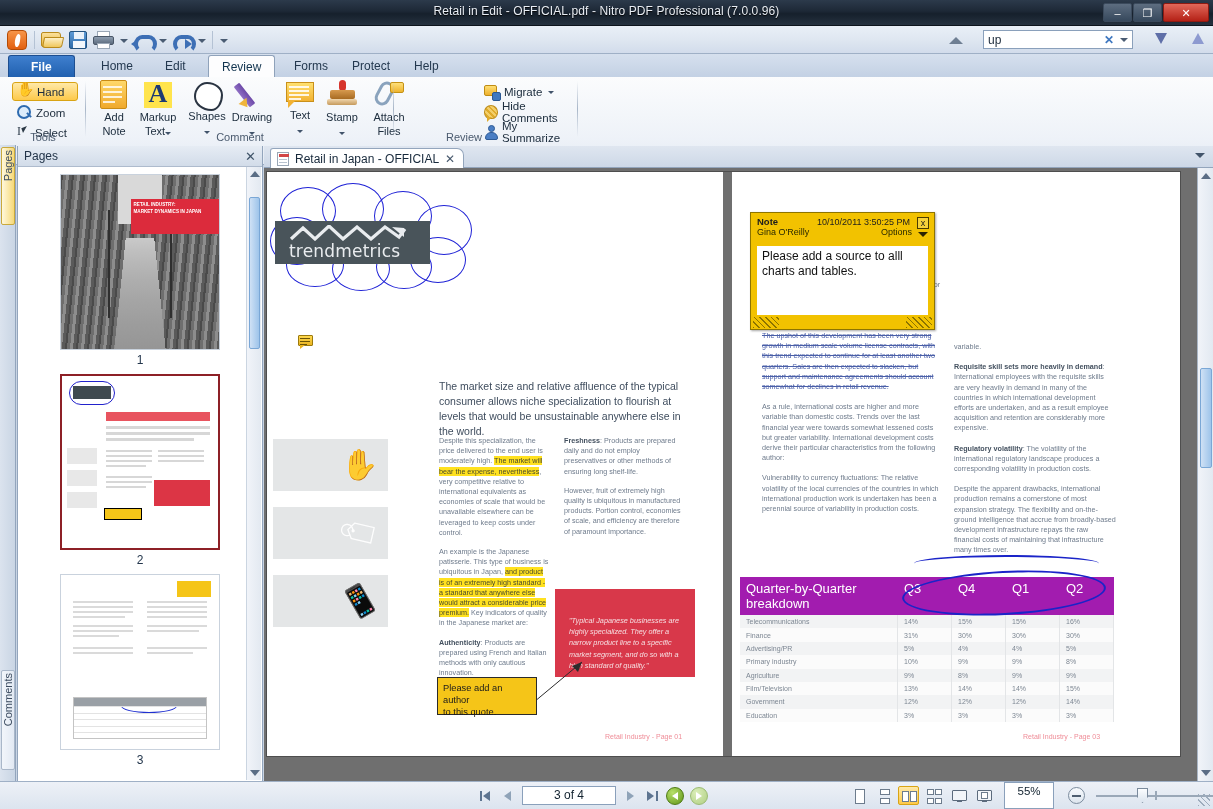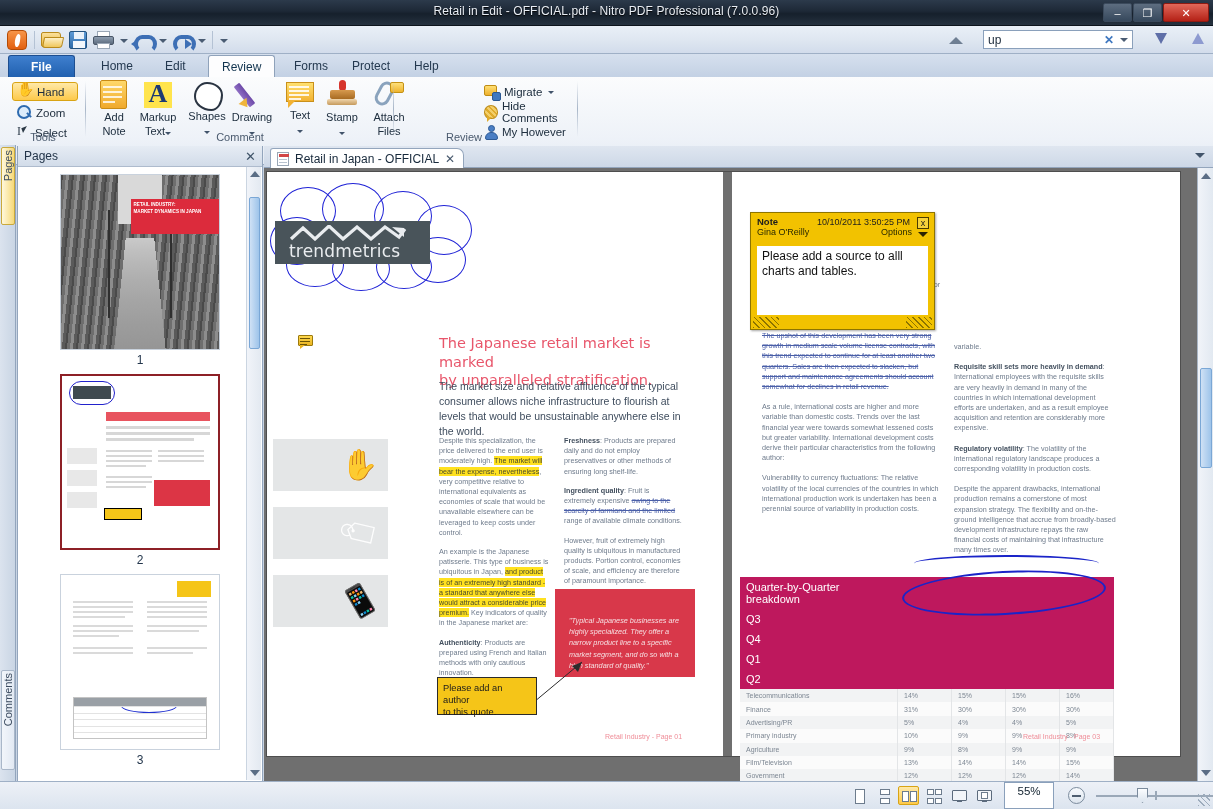--- a/index.html
+++ b/index.html
@@ -386,21 +386,21 @@
   .notepop .closeb{ position:absolute; right:5px; top:4px; width:12px; height:12px;
      border:1px solid #4a3c00; background:#f6d23a; font-size:9px; line-height:10px; text-align:center;}
   .notepop .caretb{ position:absolute; right:6px; top:19px;
      border-left:5px solid transparent;border-right:5px solid transparent;border-top:5px solid #2b2300;}
   .notepop .field{ position:absolute; left:6px; right:6px; top:33px; bottom:14px; background:#fff;
      padding:3px 5px; font-size:12px; line-height:15px; color:#111; overflow:hidden;}
   .notepop .grip{ position:absolute; bottom:1px; width:26px; height:11px;
      background:repeating-linear-gradient(45deg,#8d7400 0 1px,transparent 1px 4px);}
 
   .qtable{ position:absolute; left:8px; top:405px; width:374px; font-size:7px; }
-  .qtable .thead{ display:flex; background:#be185d; color:#fff; font-size:11px;flex-direction:column; }
+  .qtable .thead{ display:flex; background:#a21caf; color:#fff; font-size:13px; }
   .qtable .thead div{ padding:4px 6px; }
   .qtable .row{ display:flex; color:#7d8793; }
   .qtable .row:nth-child(odd){ background:#f2f3f4; }
   .qtable .row:nth-child(even){ background:#fbfbfb; }
   .qtable .row div{ padding:3.2px 6px; border-right:1px solid #e3e5e7;}
   .qtable .c0{ width:158px; }
   .qtable .cN{ width:54px; }
 
   .inkoval{ position:absolute; border:2px solid #1a24c8; border-radius:50%;
      background:transparent; z-index:20; }
@@ -625,21 +625,21 @@
     </div>
     <div class="smallbtn" style="left:90px; top:25px">
       <span class="i-hide"></span>
       <span>Hide Comments</span>
     </div>
     <div class="smallbtn" style="left:90px; top:45px">
       <span class="i-ident">
           <span class="h"></span>
           <span class="b"></span>
         </span>
-      <span>My However</span>
+      <span>My Summarize</span>
     </div>
 
     <div class="glabel" style="left:0; width:140px">Review</div>
     <div class="gsep"></div>
   </div>
 </div>
 
 <div id="leftdock">
   <div class="dockbtn" id="dock-pages">
     <div class="vtext">Pages</div>
@@ -776,25 +776,21 @@
       </div>
 
       <div class="noteicon" style="position:absolute;left:31px;top:163px">
         <div class="b"></div>
           <div class="l" style="top:3px"></div>
           <div class="l" style="top:6px"></div>
         <div class="l" style="top:9px;width:7px"></div>
           <div class="t"></div>
       </div>
 
-      <div style="position:absolute;left:172px;top:162px;width:250px">
-        <div class="h1">The Japanese retail market is marked</div>
-        <div class="h1">by unparalleled stratification.</div>
-      </div>
-      <div class="lede" style="position:absolute;left:172px;top:207px;width:252px">The market size and relative affluence of the typical consumer allows niche infrastructure to flourish at levels that would be unsustainable anywhere else in the world.</div>
+      <div class="lede" style="position:absolute;left:172px;top:207px;width:252px">The market size and relative affluence of the typical consumer allows niche specialization to flourish at levels that would be unsustainable anywhere else in the world.</div>
 
       <div class="greybox" style="left:6px;  top:267px; width:115px; height:52px;">
         <span class="gi">✋</span>
       </div>
       <div class="greybox" style="left:6px;  top:335px; width:115px; height:52px;">
         <span class="gi" style="transform:translateY(-50%) rotate(-32deg)">🏷</span>
       </div>
       <div class="greybox" style="left:6px;  top:403px; width:115px; height:52px;">
         <span class="gi" style="transform:translateY(-50%) rotate(-30deg)">📱</span>
       </div>
@@ -809,23 +805,20 @@
           <span class="hl">and product is of an extremely high standard - a standard that anywhere else would attract a considerable price premium.</span><span> Key indicators of quality in the Japanese market are:</span>
         </p>
         <p style="margin:0">
           <b>Authenticity</b><span>: Products are prepared using French and Italian methods with only cautious innovation.</span>
         </p>
       </div>
 
       <div class="bodytxt" style="position:absolute;left:297px;top:264px;width:118px">
         <p style="margin:0 0 9px">
           <b>Freshness</b><span>: Products are prepared daily and do not employ preservatives or other methods of ensuring long shelf-life.</span>
-        </p>
-        <p style="margin:0 0 9px">
-          <b>Ingredient quality</b><span>: Fruit is extremely expensive </span><span class="strike">owing to the scarcity of farmland and the limited</span><span> range of available climate conditions.</span>
         </p>
         <p style="margin:0">However, fruit of extremely high quality is ubiquitous in manufactured products. Portion control, economies of scale, and efficiency are therefore of paramount importance.</p>
       </div>
 
       <div class="quotebox" style="left:288px;top:417px;width:140px;height:88px">"Typical Japanese businesses are highly specialized. They offer a narrow product line to a specific market segment, and do so with a high standard of quality."</div>
 
       <svg style="position:absolute;left:195px;top:470px;width:160px;height:80px;overflow:visible">
         <line x1="0" y1="60" x2="72" y2="60" stroke="#2b2b2b" stroke-width="1"></line>
         <line x1="72" y1="60" x2="120" y2="20" stroke="#2b2b2b" stroke-width="1"></line>
         <polygon points="120,20 110,24 116,30" fill="#2b2b2b"></polygon>
@@ -960,20 +953,43 @@
 
   <div id="vscroll">
     <div class="ar up"></div>
     <div class="thmb"></div>
     <div class="ar dn"></div>
   </div>
 </div>
 
 <div id="statusbar">
 
+  <div class="navgrp">
+    <div class="navbtn">
+      <span style="position:absolute;left:2px;top:3px;width:2px;height:10px;background:#5d7490"></span>
+      <span class="tri" style="left:5px;border-top:5px solid transparent;border-bottom:5px solid transparent;border-right:7px solid #5d7490"></span>
+    </div>
+    <div class="navbtn">
+      <span class="tri" style="left:4px;border-top:5px solid transparent;border-bottom:5px solid transparent;border-right:7px solid #8fa3b8"></span>
+    </div>
+    <div id="pagefield">3 of 4</div>
+    <div class="navbtn">
+      <span class="tri" style="left:5px;border-top:5px solid transparent;border-bottom:5px solid transparent;border-left:7px solid #8fa3b8"></span>
+    </div>
+    <div class="navbtn">
+      <span class="tri" style="left:3px;border-top:5px solid transparent;border-bottom:5px solid transparent;border-left:7px solid #5d7490"></span>
+      <span style="position:absolute;right:2px;top:3px;width:2px;height:10px;background:#5d7490"></span>
+    </div>
+    <div class="circbtn">
+      <span class="tri" style="border-top:4px solid transparent;border-bottom:4px solid transparent;border-right:6px solid #fff"></span>
+    </div>
+    <div class="circbtn dim">
+      <span class="tri" style="border-top:4px solid transparent;border-bottom:4px solid transparent;border-left:6px solid #fff"></span>
+    </div>
+  </div>
 
   <div class="viewgrp">
     <div class="vbtn">
       <span class="pg" style="left:6px;top:2px;width:10px;height:15px"></span>
     </div>
     <div class="vbtn">
       <span class="pg" style="left:6px;top:2px;width:10px;height:6px"></span>
       <span class="pg" style="left:6px;top:11px;width:10px;height:6px"></span>
     </div>
     <div class="vbtn sel">

